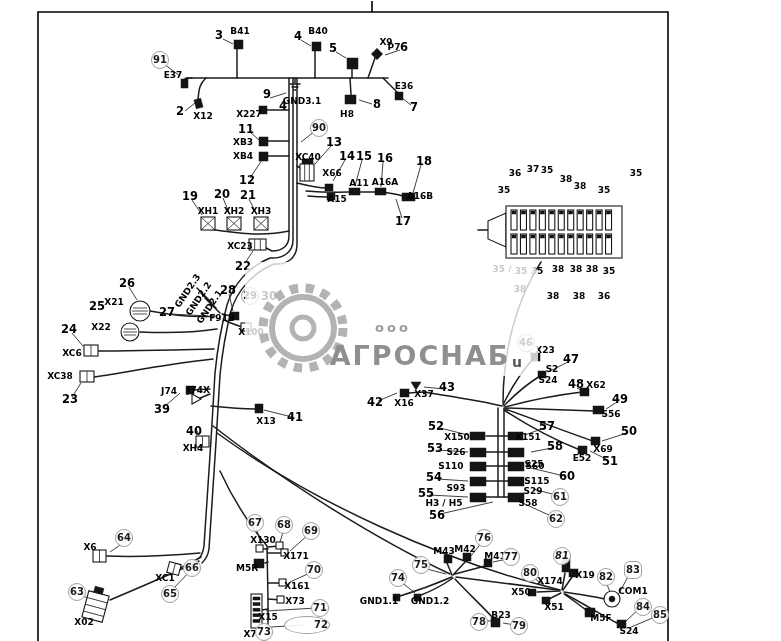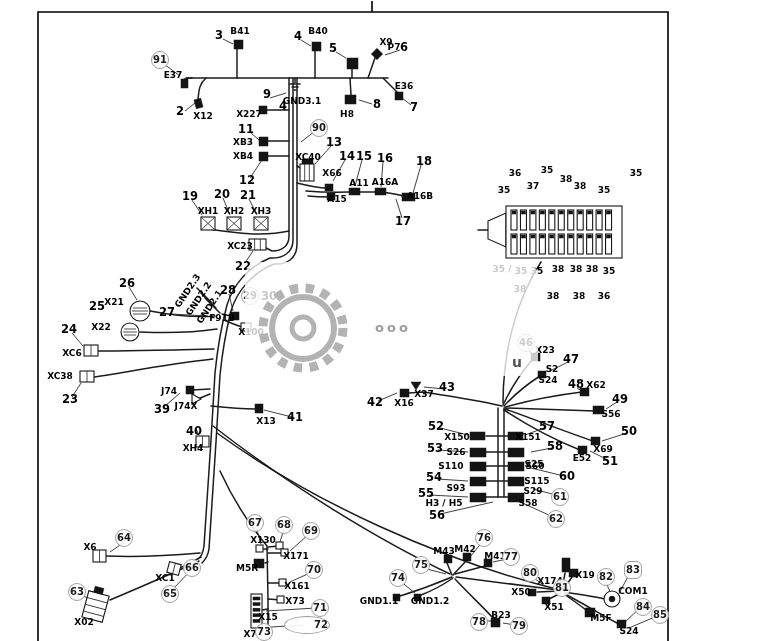--- a/index.html
+++ b/index.html
@@ -352,21 +352,21 @@
       <div class="lbl part" style="left: 114px; top: 302px;">X21</div>
       <div class="lbl part" style="left: 101px; top: 327px;">X22</div>
       <div class="lbl part" style="left: 72px; top: 353px;">XC6</div>
       <div class="lbl part" style="left: 60px; top: 376px;">XC38</div>
       <div class="lbl part rot" style="left: 188px; top: 291px;">GND2.3</div>
       <div class="lbl part rot" style="left: 199px; top: 299px;">GND2.2</div>
       <div class="lbl part rot" style="left: 210px; top: 307px;">GND2.1</div>
       <div class="lbl part" style="left: 222px; top: 318px;">F91B</div>
       <div class="lbl part" style="left: 251px; top: 332px;">X100</div>
       <div class="lbl part" style="left: 169px; top: 391px;">J74</div>
-      <div class="lbl part" style="left: 186px; top: 406px;">J74X</div>
+      <div class="lbl part" style="left: 186px; top: 390px; padding-left: 25px;">J74X</div>
       <div class="lbl part" style="left: 266px; top: 421px;">X13</div>
       <div class="lbl part" style="left: 193px; top: 448px;">XH4</div>
       <div class="lbl part" style="left: 545px; top: 350px;">X23</div>
       <div class="lbl part" style="left: 552px; top: 369px;">S2</div>
       <div class="lbl part" style="left: 548px; top: 380px;">S24</div>
       <div class="lbl part" style="left: 596px; top: 385px;">X62</div>
       <div class="lbl part" style="left: 611px; top: 414px;">S56</div>
       <div class="lbl part" style="left: 603px; top: 449px;">X69</div>
       <div class="lbl part" style="left: 582px; top: 458px;">E52</div>
       <div class="lbl part" style="left: 424px; top: 394px;">X37</div>
@@ -468,28 +468,28 @@
       <div class="lbl circ" style="left: 320px; top: 608px;">71</div>
       <div class="lbl circ" style="left: 307px; top: 625px; padding-left: 28px;">72</div>
       <div class="lbl circ" style="left: 264px; top: 632px;">73</div>
       <div class="lbl circ" style="left: 398px; top: 578px;">74</div>
       <div class="lbl circ" style="left: 421px; top: 565px;">75</div>
       <div class="lbl circ" style="left: 484px; top: 538px;">76</div>
       <div class="lbl circ" style="left: 511px; top: 557px;">77</div>
       <div class="lbl circ" style="left: 479px; top: 622px;">78</div>
       <div class="lbl circ" style="left: 519px; top: 626px;">79</div>
       <div class="lbl circ" style="left: 530px; top: 573px;">80</div>
-      <div class="lbl circ" style="left: 562px; top: 588px;">81</div>
+      <div class="lbl circ" style="left: 562px; top: 556px; font-style: italic;">81</div>
       <div class="lbl circ" style="left: 606px; top: 577px;">82</div>
       <div class="lbl circ" style="left: 633px; top: 570px; border-radius: 6px;">83</div>
       <div class="lbl circ" style="left: 643px; top: 607px;">84</div>
       <div class="lbl circ" style="left: 660px; top: 615px;">85</div>
       <div class="lbl fuse" style="left: 515px; top: 173px;">36</div>
       <div class="lbl fuse" style="left: 547px; top: 170px;">35</div>
-      <div class="lbl fuse" style="left: 533px; top: 186px;">37</div>
+      <div class="lbl fuse" style="left: 533px; top: 169px;">37</div>
       <div class="lbl fuse" style="left: 566px; top: 179px;">38</div>
       <div class="lbl fuse" style="left: 580px; top: 186px;">38</div>
       <div class="lbl fuse" style="left: 604px; top: 190px;">35</div>
       <div class="lbl fuse" style="left: 636px; top: 173px;">35</div>
       <div class="lbl fuse" style="left: 504px; top: 190px;">35</div>
       <div class="lbl fuse" style="left: 502px; top: 269px;">35 /</div>
       <div class="lbl fuse" style="left: 521px; top: 271px;">35</div>
       <div class="lbl fuse" style="left: 537px; top: 271px;">35</div>
       <div class="lbl fuse" style="left: 558px; top: 269px;">38</div>
       <div class="lbl fuse" style="left: 576px; top: 269px;">38</div>
@@ -504,15 +504,16 @@
     <div class="watermark-box"></div>
     <svg class="gear" viewBox="0 0 100 100">
       <circle cx="50" cy="50" r="36" fill="rgba(255,255,255,0.55)"></circle>
       <g fill="none" stroke="#b3b3b3">
         <circle cx="50" cy="50" r="40" stroke-width="9" stroke-dasharray="8.4 7.5"></circle>
         <circle cx="50" cy="50" r="31" stroke-width="6"></circle>
         <circle cx="50" cy="50" r="11" stroke-width="5"></circle>
       </g>
     </svg>
     <div class="lbl wm-ooo">ооо</div>
+    <div class="lbl wm-name">АГРОСНАБ</div>
     <div class="lbl wm-u">u</div>
   </div>
 </div>
 
 </body></html>

